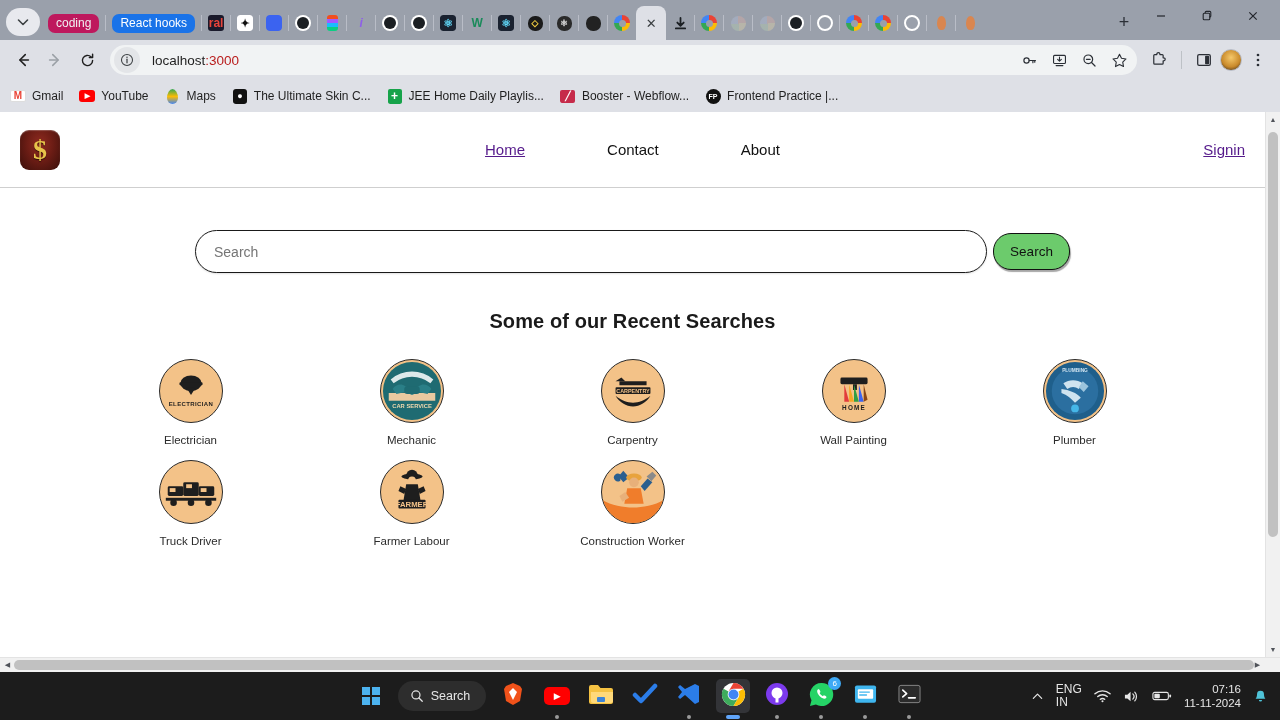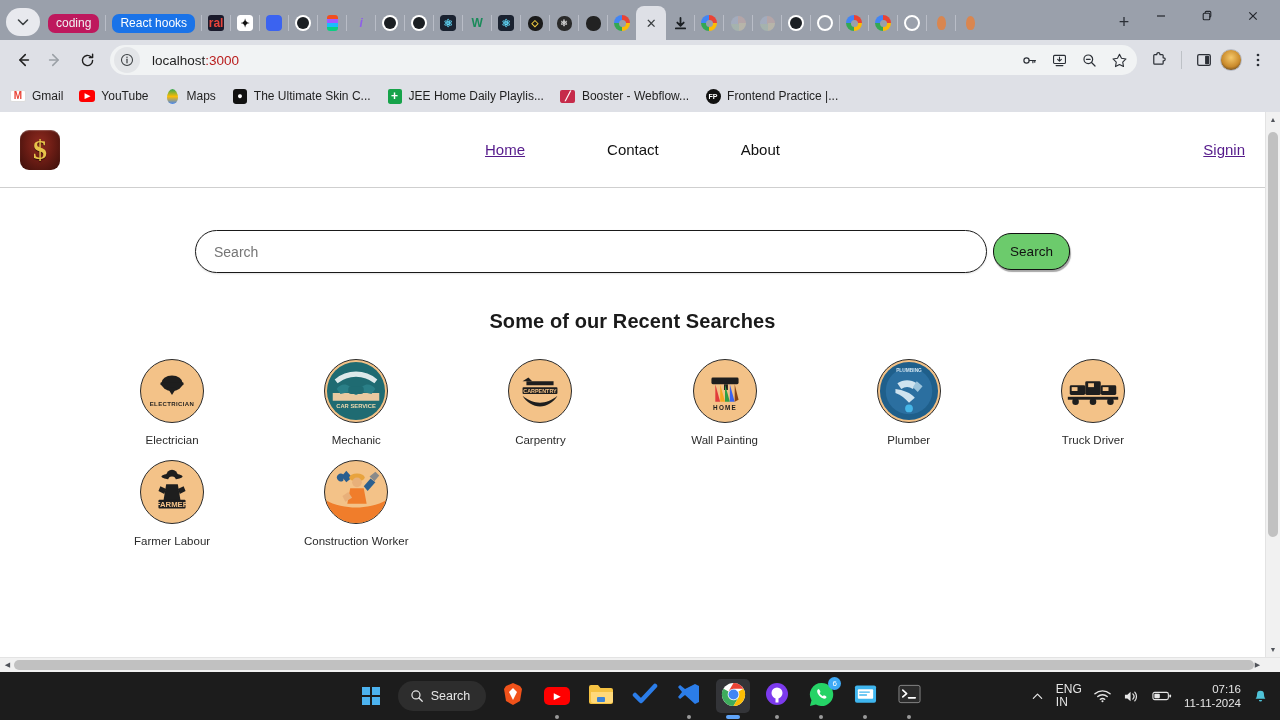--- a/index.html
+++ b/index.html
@@ -174,21 +174,21 @@
     font-family: "Liberation Sans", sans-serif; cursor: pointer;
     box-shadow: 1px 2px 1px rgba(0,0,0,.4);
   }
 
   
   .recent-title {
     text-align: center; margin-top: 37px; font-size: 20px;
     font-weight: bold; color: #1a1a1a; letter-spacing: .1px;
   }
   .grid {
-    display: grid; grid-template-columns: repeat(6, 1fr);
+    display: grid; grid-template-columns: repeat(5, 1fr);
     margin: 26px 80px 0 80px; row-gap: 14px;
   }
   .cell { display: flex; flex-direction: column; align-items: center; cursor: pointer; }
   .badge {
     width: 64px; height: 64px; border-radius: 50%;
     background: #f3c288; border: 1.5px solid #2b2b2b;
     display: flex; align-items: center; justify-content: center;
     position: relative; overflow: hidden;
   }
   .badge .art { width: 100%; height: 100%; }

